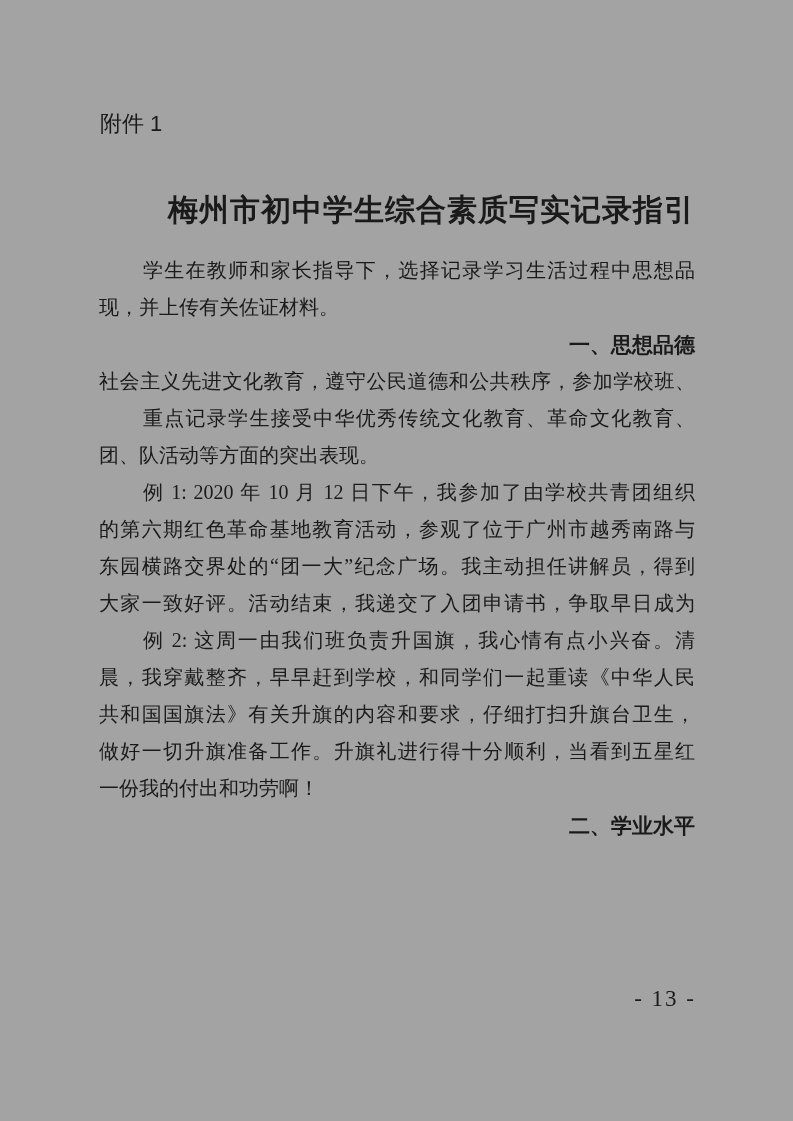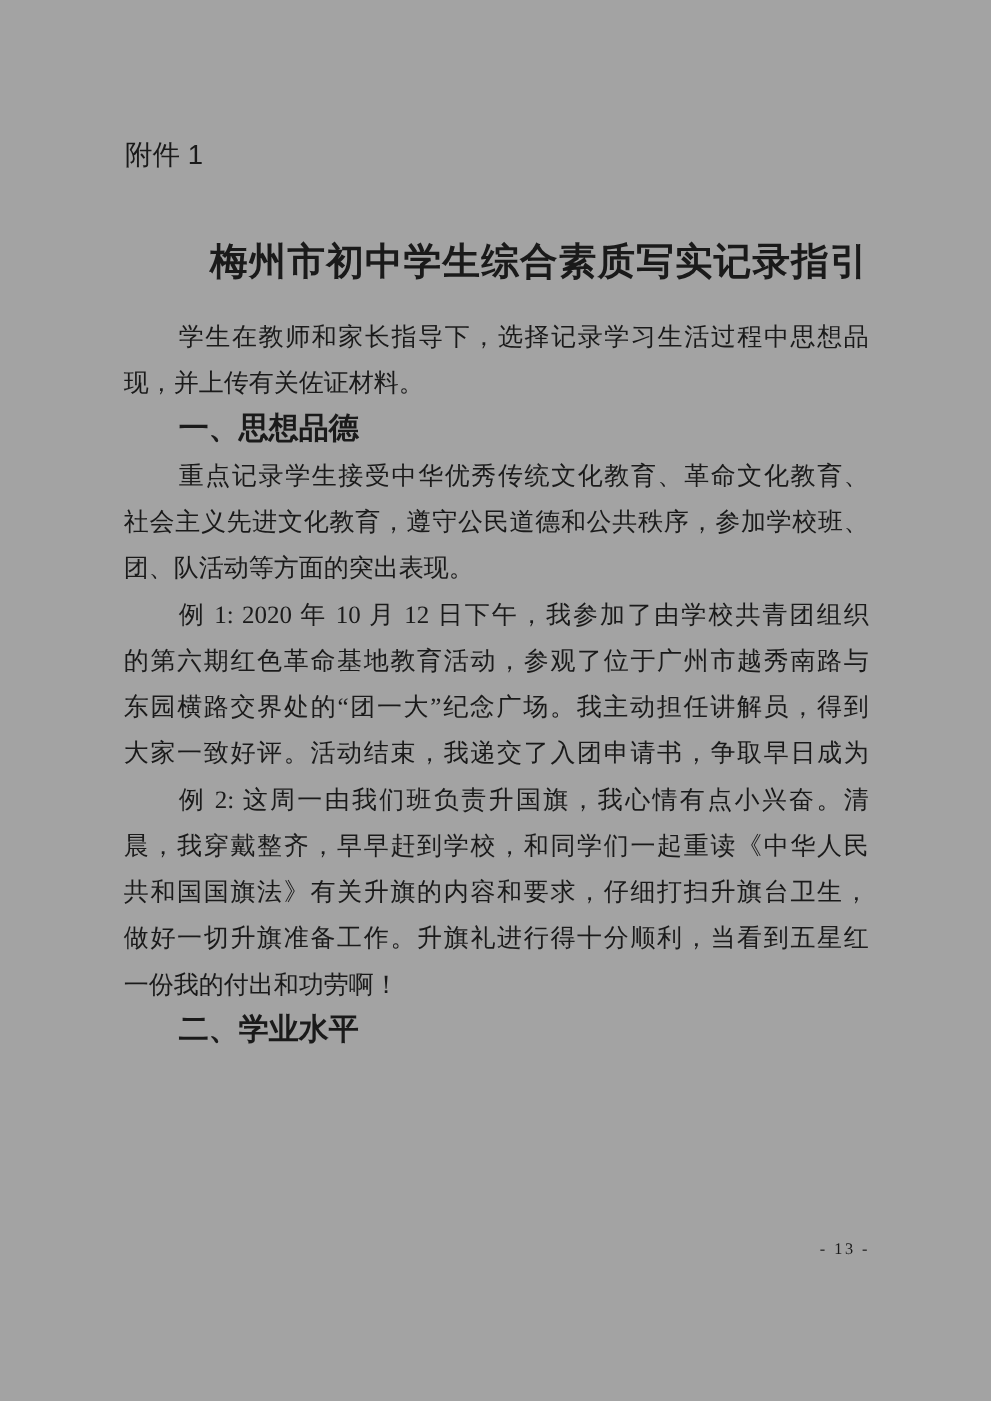--- a/index.html
+++ b/index.html
@@ -52,47 +52,48 @@
     text-align: left;
     font-family: "Liberation Serif", "DejaVu Serif", serif;
   }
   .line.indent { text-indent: 44px; }
   .line.fill {
     text-align: justify;
     text-align-last: justify;
     text-justify: inter-character;
   }
   .line.heading {
-    font-family: Liberation Mono, monospace;
+    font-family: Liberation Sans, sans-serif;
     font-weight: bold;
-    font-size: 24px;
+    font-size: 21px;
+    text-align: right;
   }
   .pageno {
     position: absolute;
     top: 988px;
     right: 97px;
-    font-size: 13px;
+    font-size: 23px;
     line-height: 22px;
     letter-spacing: 2px;
     white-space: nowrap;
     font-family: "Liberation Serif", "DejaVu Serif", serif;
   }
 </style>
 </head>
 <body>
 
 <div class="page">
   <div class="attachment">附件 1</div>
   <h1 class="title">梅州市初中学生综合素质写实记录指引</h1>
   <div class="doc-body" id="doc-body">
       <div class="line indent fill">学生在教师和家长指导下，选择记录学习生活过程中思想品</div>
       <div class="line">现，并上传有关佐证材料。</div>
       <div class="line heading indent">一、思想品德</div>
+      <div class="line fill">社会主义先进文化教育，遵守公民道德和公共秩序，参加学校班、</div>
       <div class="line indent fill">重点记录学生接受中华优秀传统文化教育、革命文化教育、</div>
-      <div class="line fill">社会主义先进文化教育，遵守公民道德和公共秩序，参加学校班、</div>
       <div class="line">团、队活动等方面的突出表现。</div>
       <div class="line indent fill">例 1: 2020 年 10 月 12 日下午，我参加了由学校共青团组织</div>
       <div class="line fill">的第六期红色革命基地教育活动，参观了位于广州市越秀南路与</div>
       <div class="line fill">东园横路交界处的“团一大”纪念广场。我主动担任讲解员，得到</div>
       <div class="line fill">大家一致好评。活动结束，我递交了入团申请书，争取早日成为</div>
       <div class="line indent fill">例 2: 这周一由我们班负责升国旗，我心情有点小兴奋。清</div>
       <div class="line fill">晨，我穿戴整齐，早早赶到学校，和同学们一起重读《中华人民</div>
       <div class="line fill">共和国国旗法》有关升旗的内容和要求，仔细打扫升旗台卫生，</div>
       <div class="line fill">做好一切升旗准备工作。升旗礼进行得十分顺利，当看到五星红</div>
       <div class="line">一份我的付出和功劳啊！</div>

